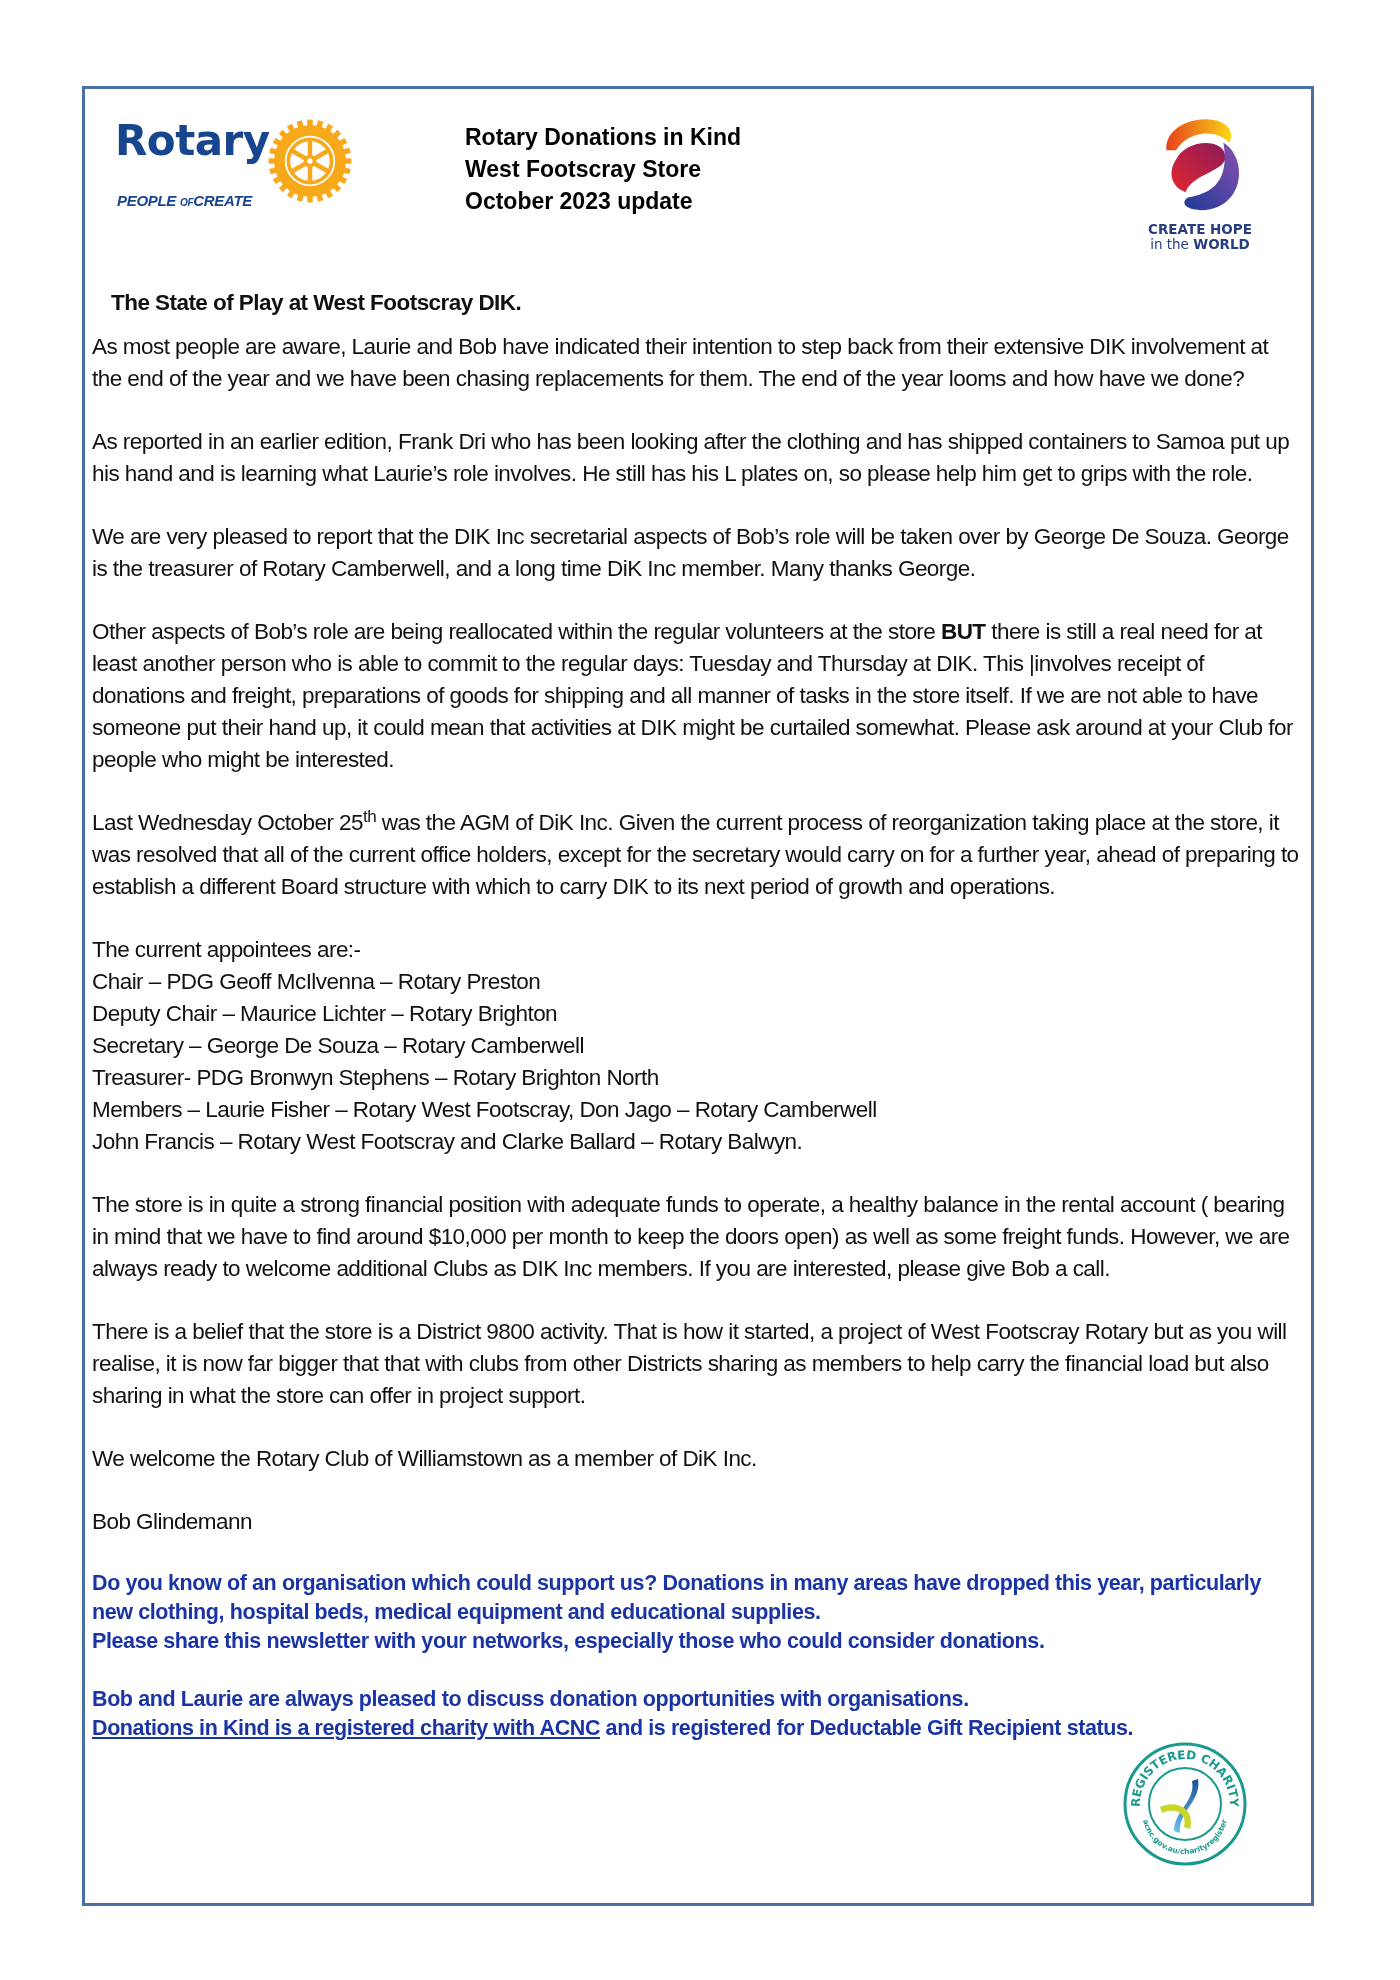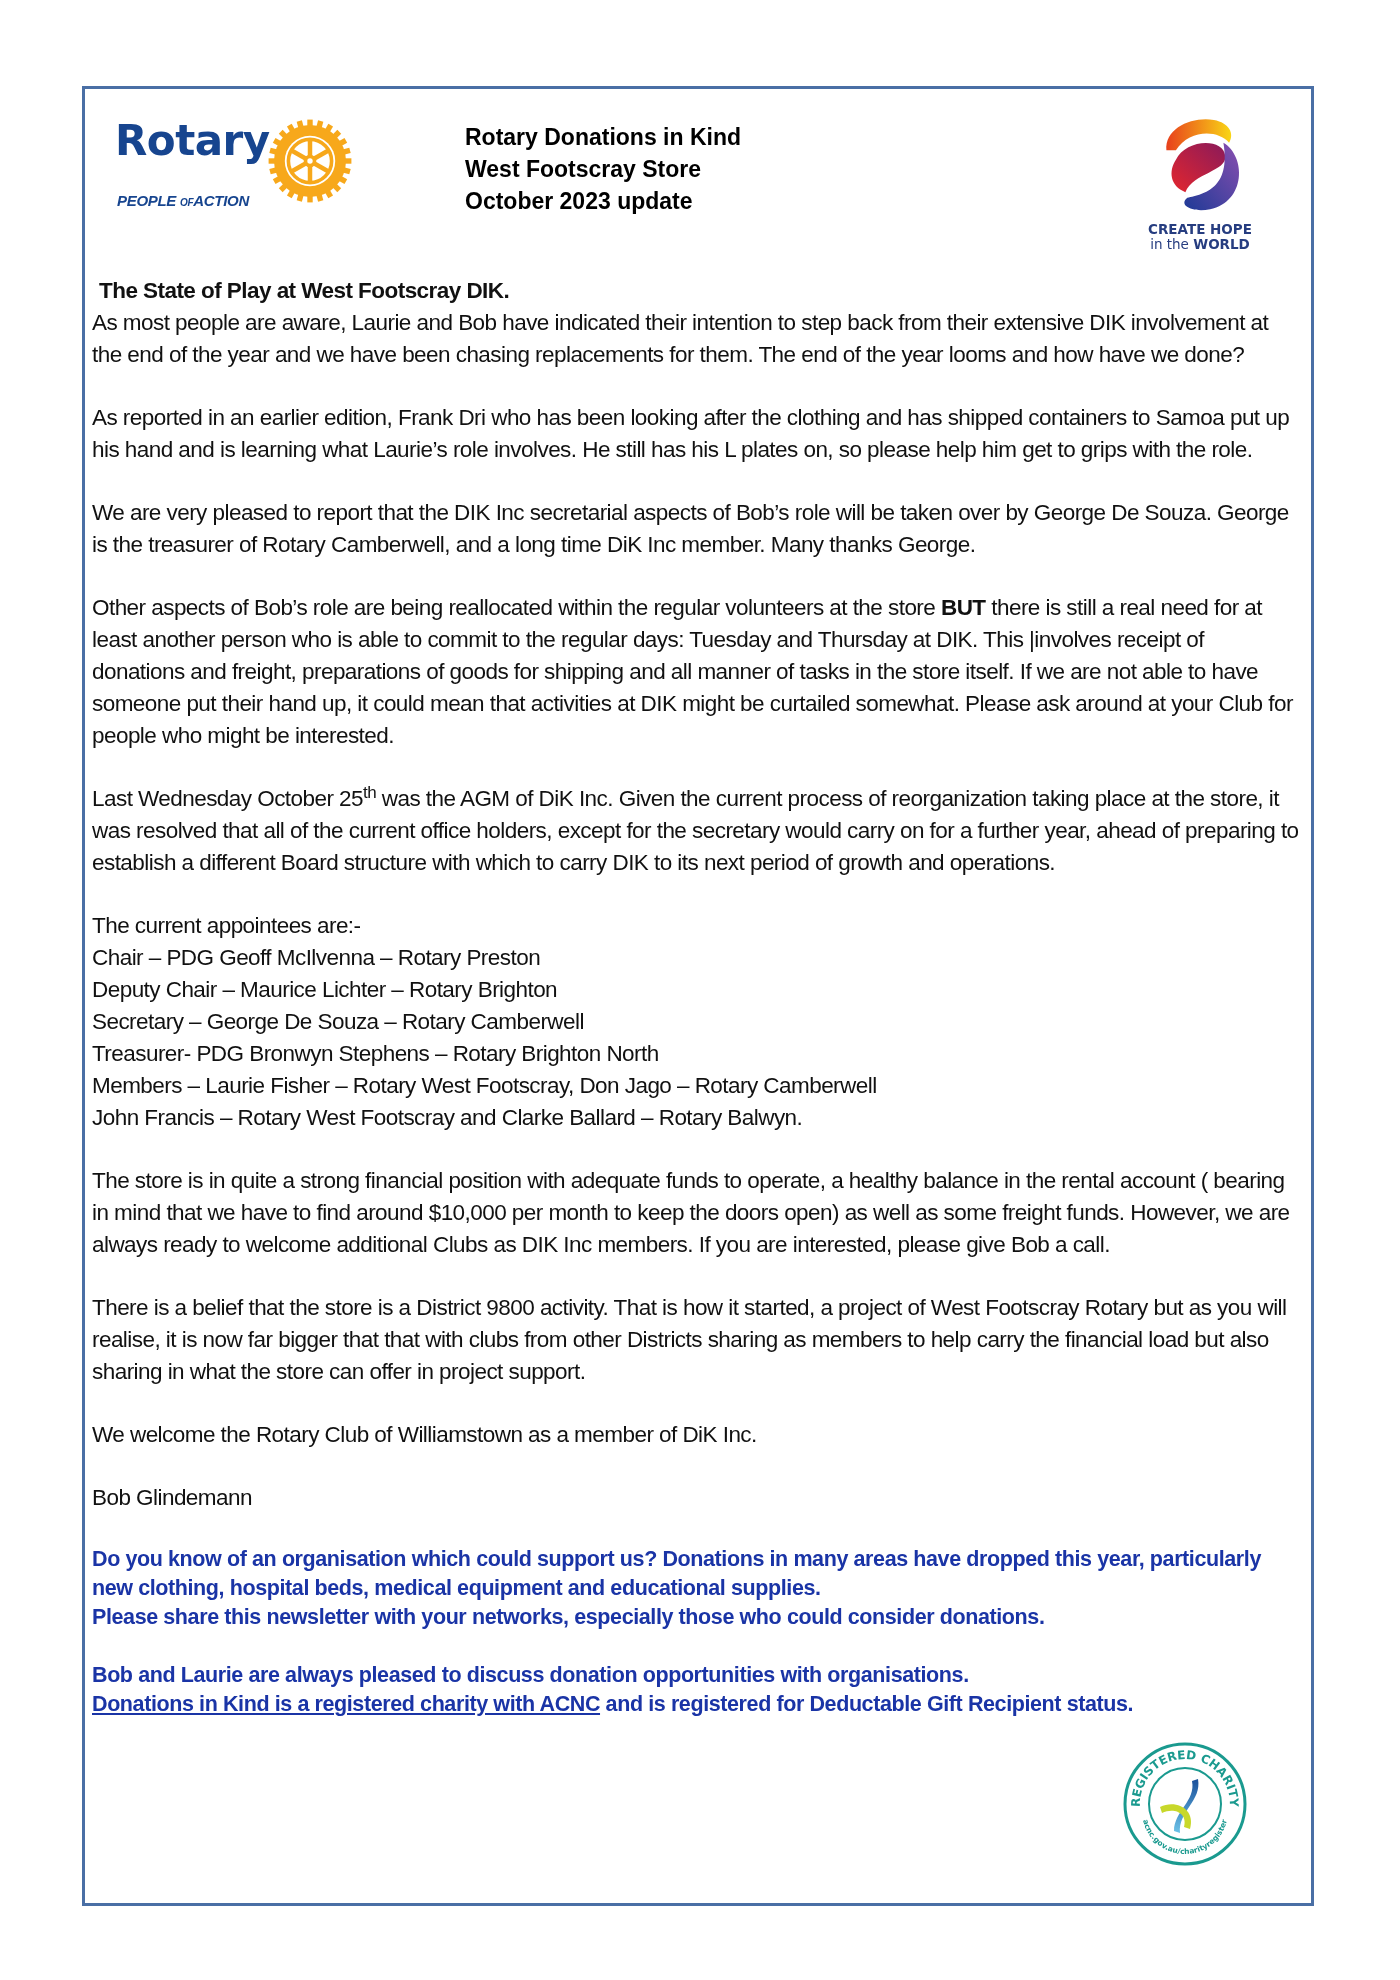--- a/index.html
+++ b/index.html
@@ -36,21 +36,21 @@
   }
   .hope-text .l2 { font-weight: normal; }
   .hope-text .l2 b { font-weight: bold; }
 
   .body {
     position: absolute; left: 7px; top: 186px; width: 1210px;
     font-family: "Liberation Sans", sans-serif; font-size: 22.5px; line-height: 32px;
     color: #111; letter-spacing: -0.55px;
   }
   .body p { margin: 0 0 31px 0; }
-  .body .heading { font-weight: bold; margin: 0; padding-left: 7px; font-size: 22.5px; }
+  .body .heading { font-weight: bold; margin: 12px; padding-left: 7px; font-size: 22.5px; }
   .body .first { margin-top: 0; }
   .appt { margin: 0 0 31px 0; }
   .appt div { margin: 0; }
   sup { font-size: 17px; line-height: 0; }
   .blue {
     color: #1a34a6; font-weight: bold; font-size: 21.5px; line-height: 29px; letter-spacing: -0.4px;
   }
   .blue p { margin: 0; }
   .blue .gap { height: 29px; }
   .blue a { color: #1a34a6; text-decoration: underline; }
@@ -59,21 +59,21 @@
   }
 </style>
 </head>
 <body>
 
 <div class="frame">
 
   <div class="hdr">
     <div class="rotary-logo">
       <span class="rotary-word">Rotary</span>
-      <span class="poa"><span>PEOPLE</span> <small>OF</small><span>ACTION</span></span>
+      <span class="poa"><span>PEOPLE</span> <small>OF</small><span>CREATE</span></span>
       <svg class="wheel" viewBox="0 0 100 100">
         <g fill="#f7a81b">
           <circle cx="50" cy="50" r="40"></circle>
         </g>
         <g fill="#f7a81b">
           <rect x="47" y="4" width="6" height="8" transform="rotate(0 50 50)"></rect>
           <rect x="47" y="4" width="6" height="8" transform="rotate(15 50 50)"></rect>
           <rect x="47" y="4" width="6" height="8" transform="rotate(30 50 50)"></rect>
           <rect x="47" y="4" width="6" height="8" transform="rotate(45 50 50)"></rect>
           <rect x="47" y="4" width="6" height="8" transform="rotate(60 50 50)"></rect>

